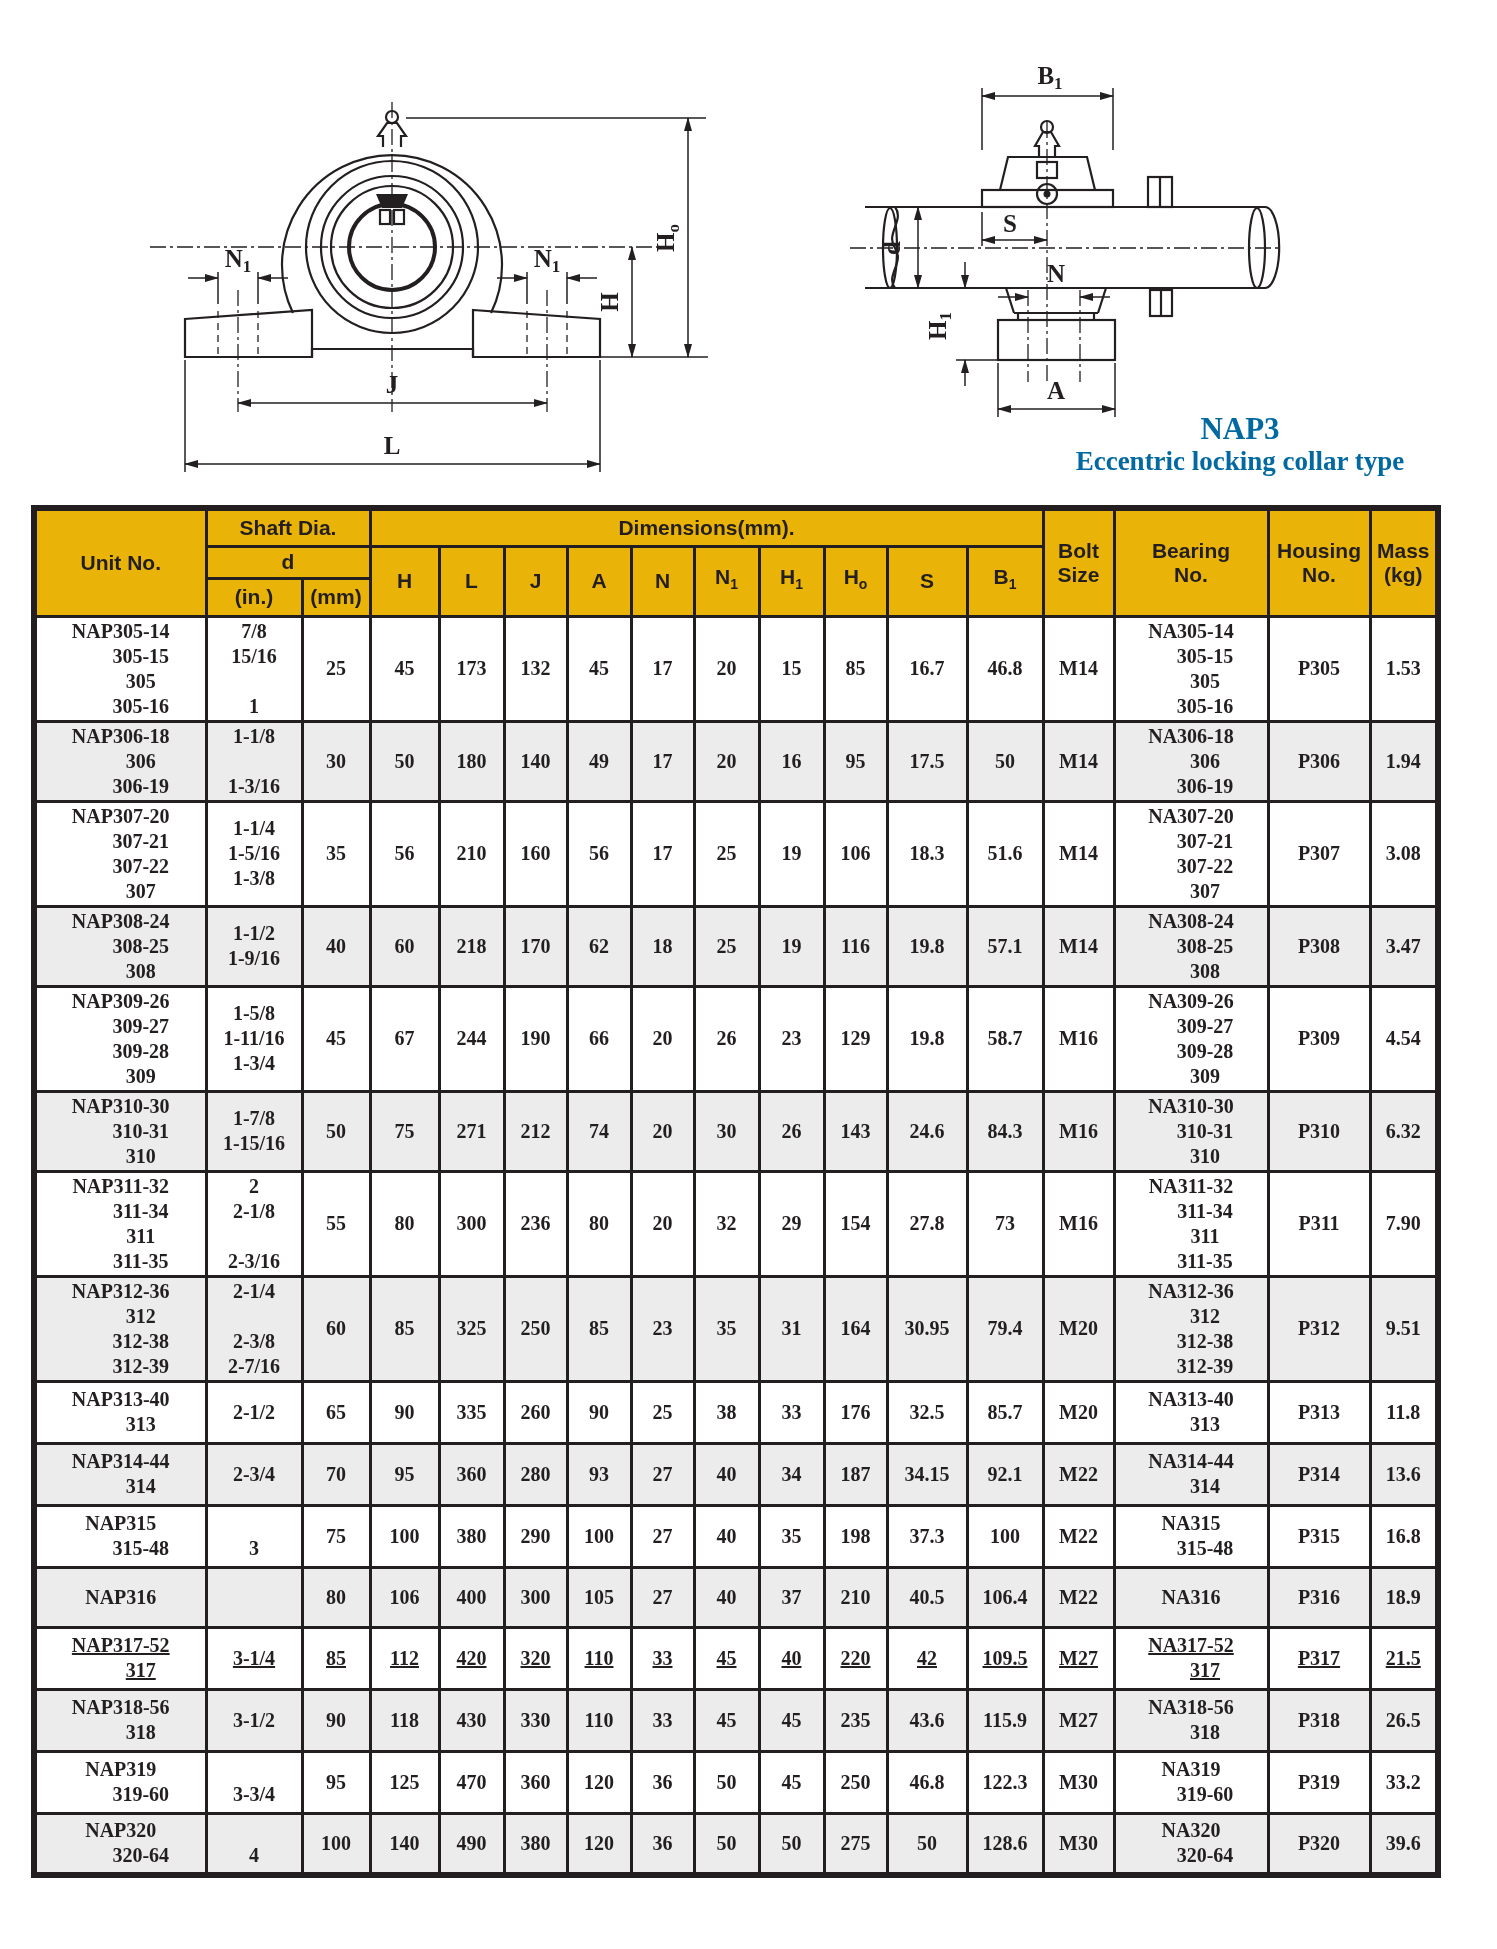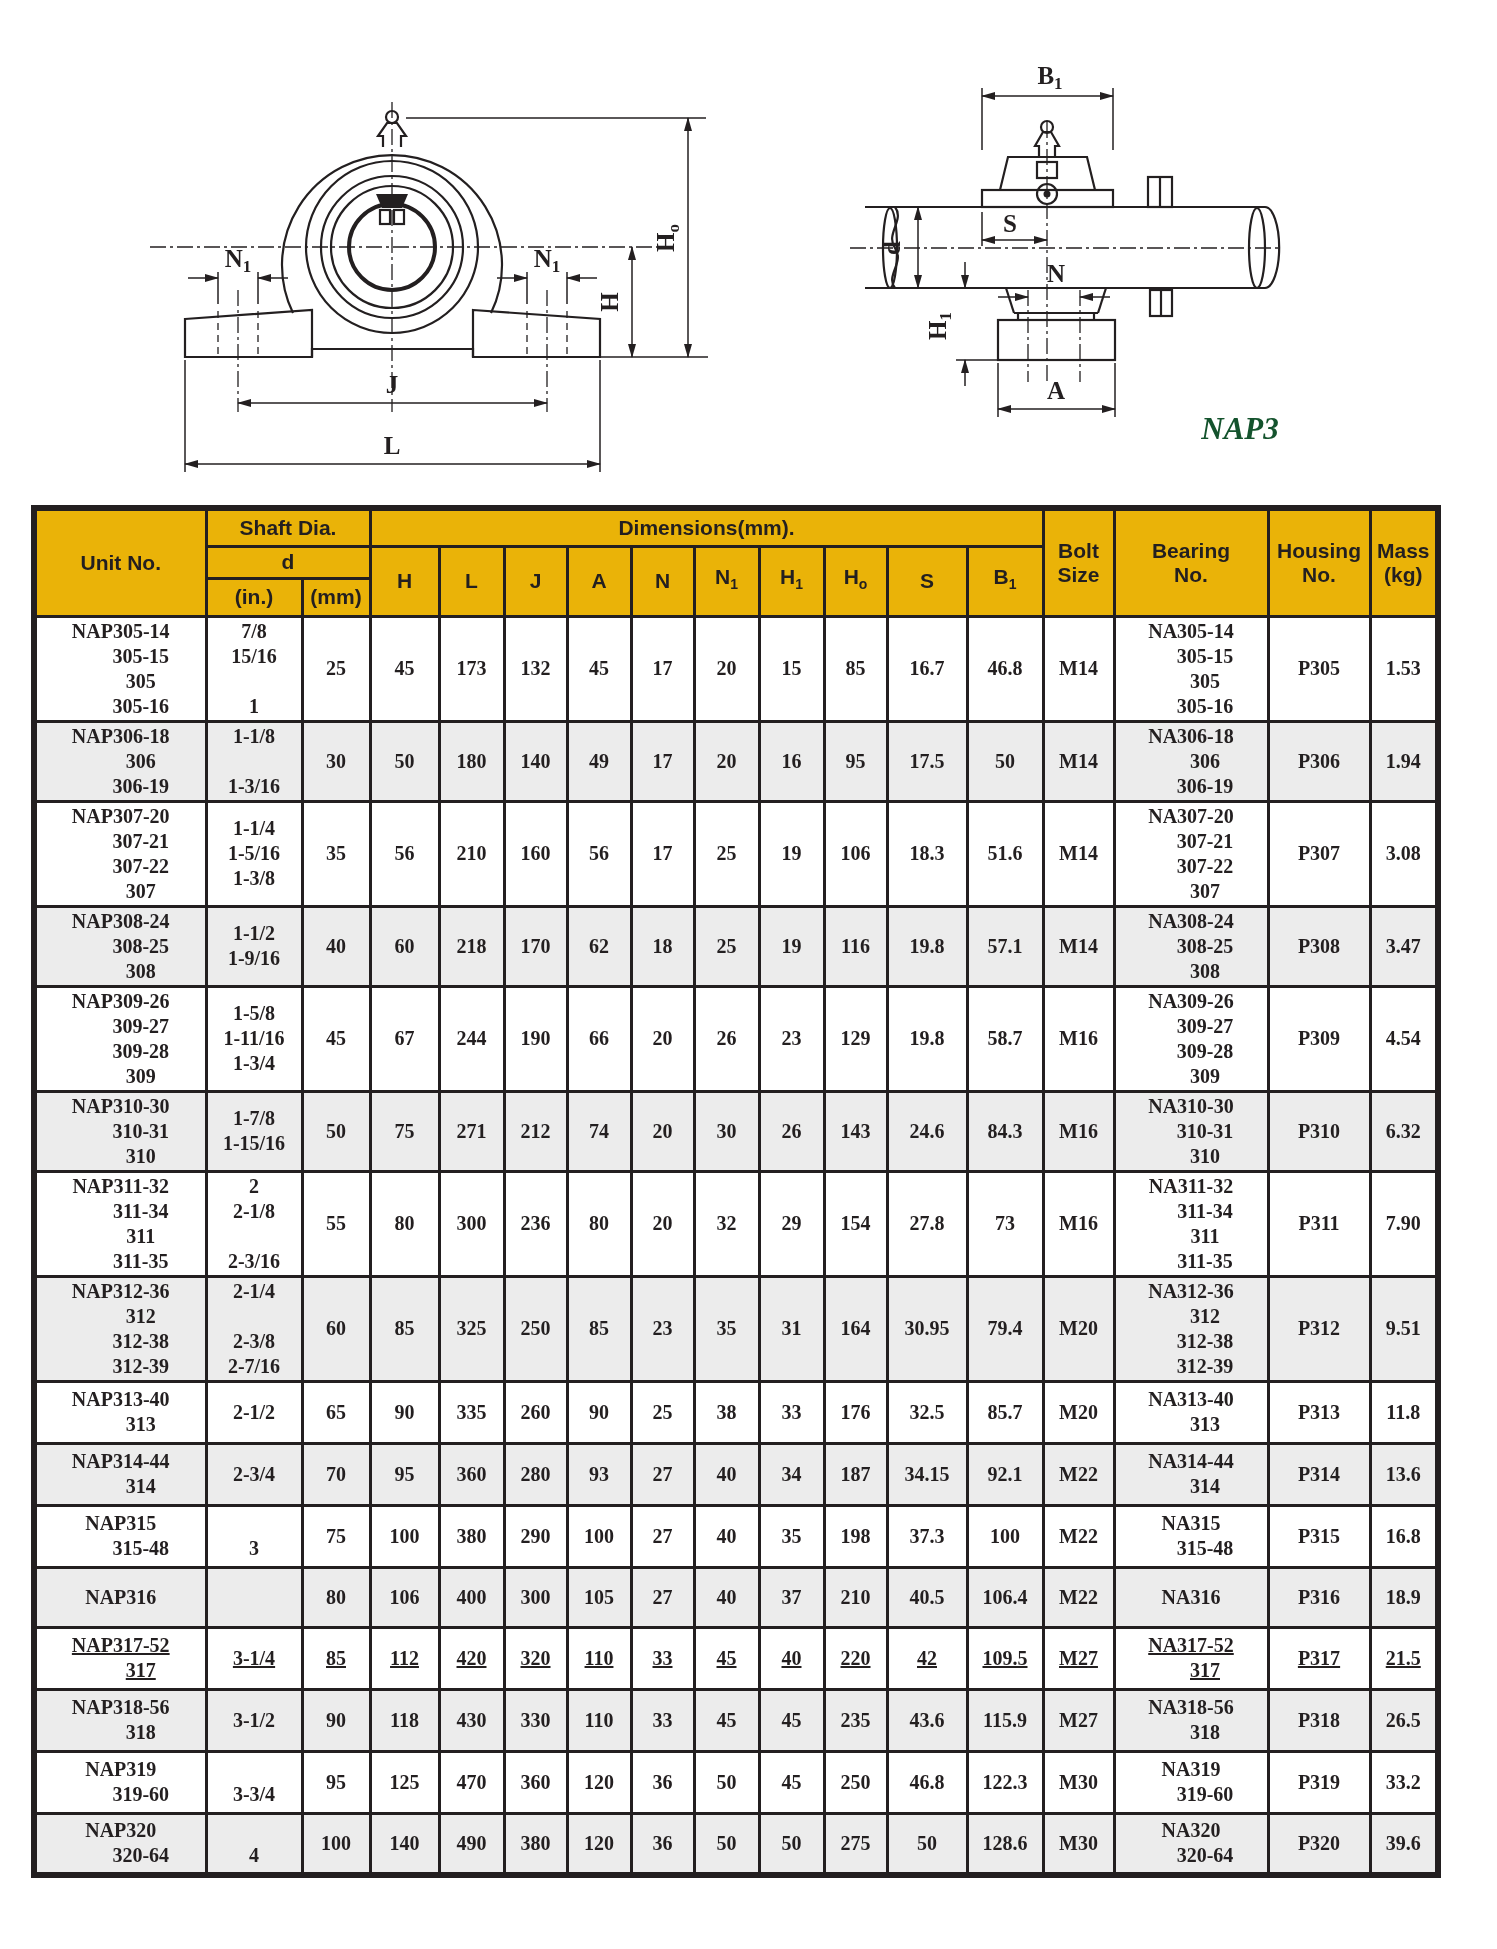--- a/index.html
+++ b/index.html
@@ -169,22 +169,23 @@
     <line class="dim" x1="205" y1="212" x2="205" y2="238" marker-end="url(#ar)"></line>
     <line class="dim" x1="205" y1="336" x2="205" y2="310" marker-end="url(#ar)"></line>
     <text class="dlabel" x="186" y="276" text-anchor="middle" transform="rotate(-90 186 276)"><tspan>H</tspan><tspan dy="5" font-size="17">1</tspan></text>
 
     <line class="dim" x1="238" y1="313" x2="238" y2="367"></line>
     <line class="dim" x1="355" y1="313" x2="355" y2="367"></line>
     <line class="dim" x1="238" y1="359" x2="355" y2="359" marker-start="url(#ar)" marker-end="url(#ar)"></line>
     <text class="dlabel" x="296" y="349" text-anchor="middle"><tspan>A</tspan></text>
   </svg>
 
-  <div class="title-block" style="color: #14532d; font-style: italic;">
+  <div class="title-block" style="color: #0369a1;">
     <div class="title-line1">NAP3</div>
+    <div class="title-line2">Eccentric locking collar type</div>
   </div>
 
   <table class="spec">
     <colgroup>
       <col style="width:172px">
         <col style="width:96px">
         <col style="width:68px">
       <col style="width:69px">
         <col style="width:65px">
         <col style="width:63px">

